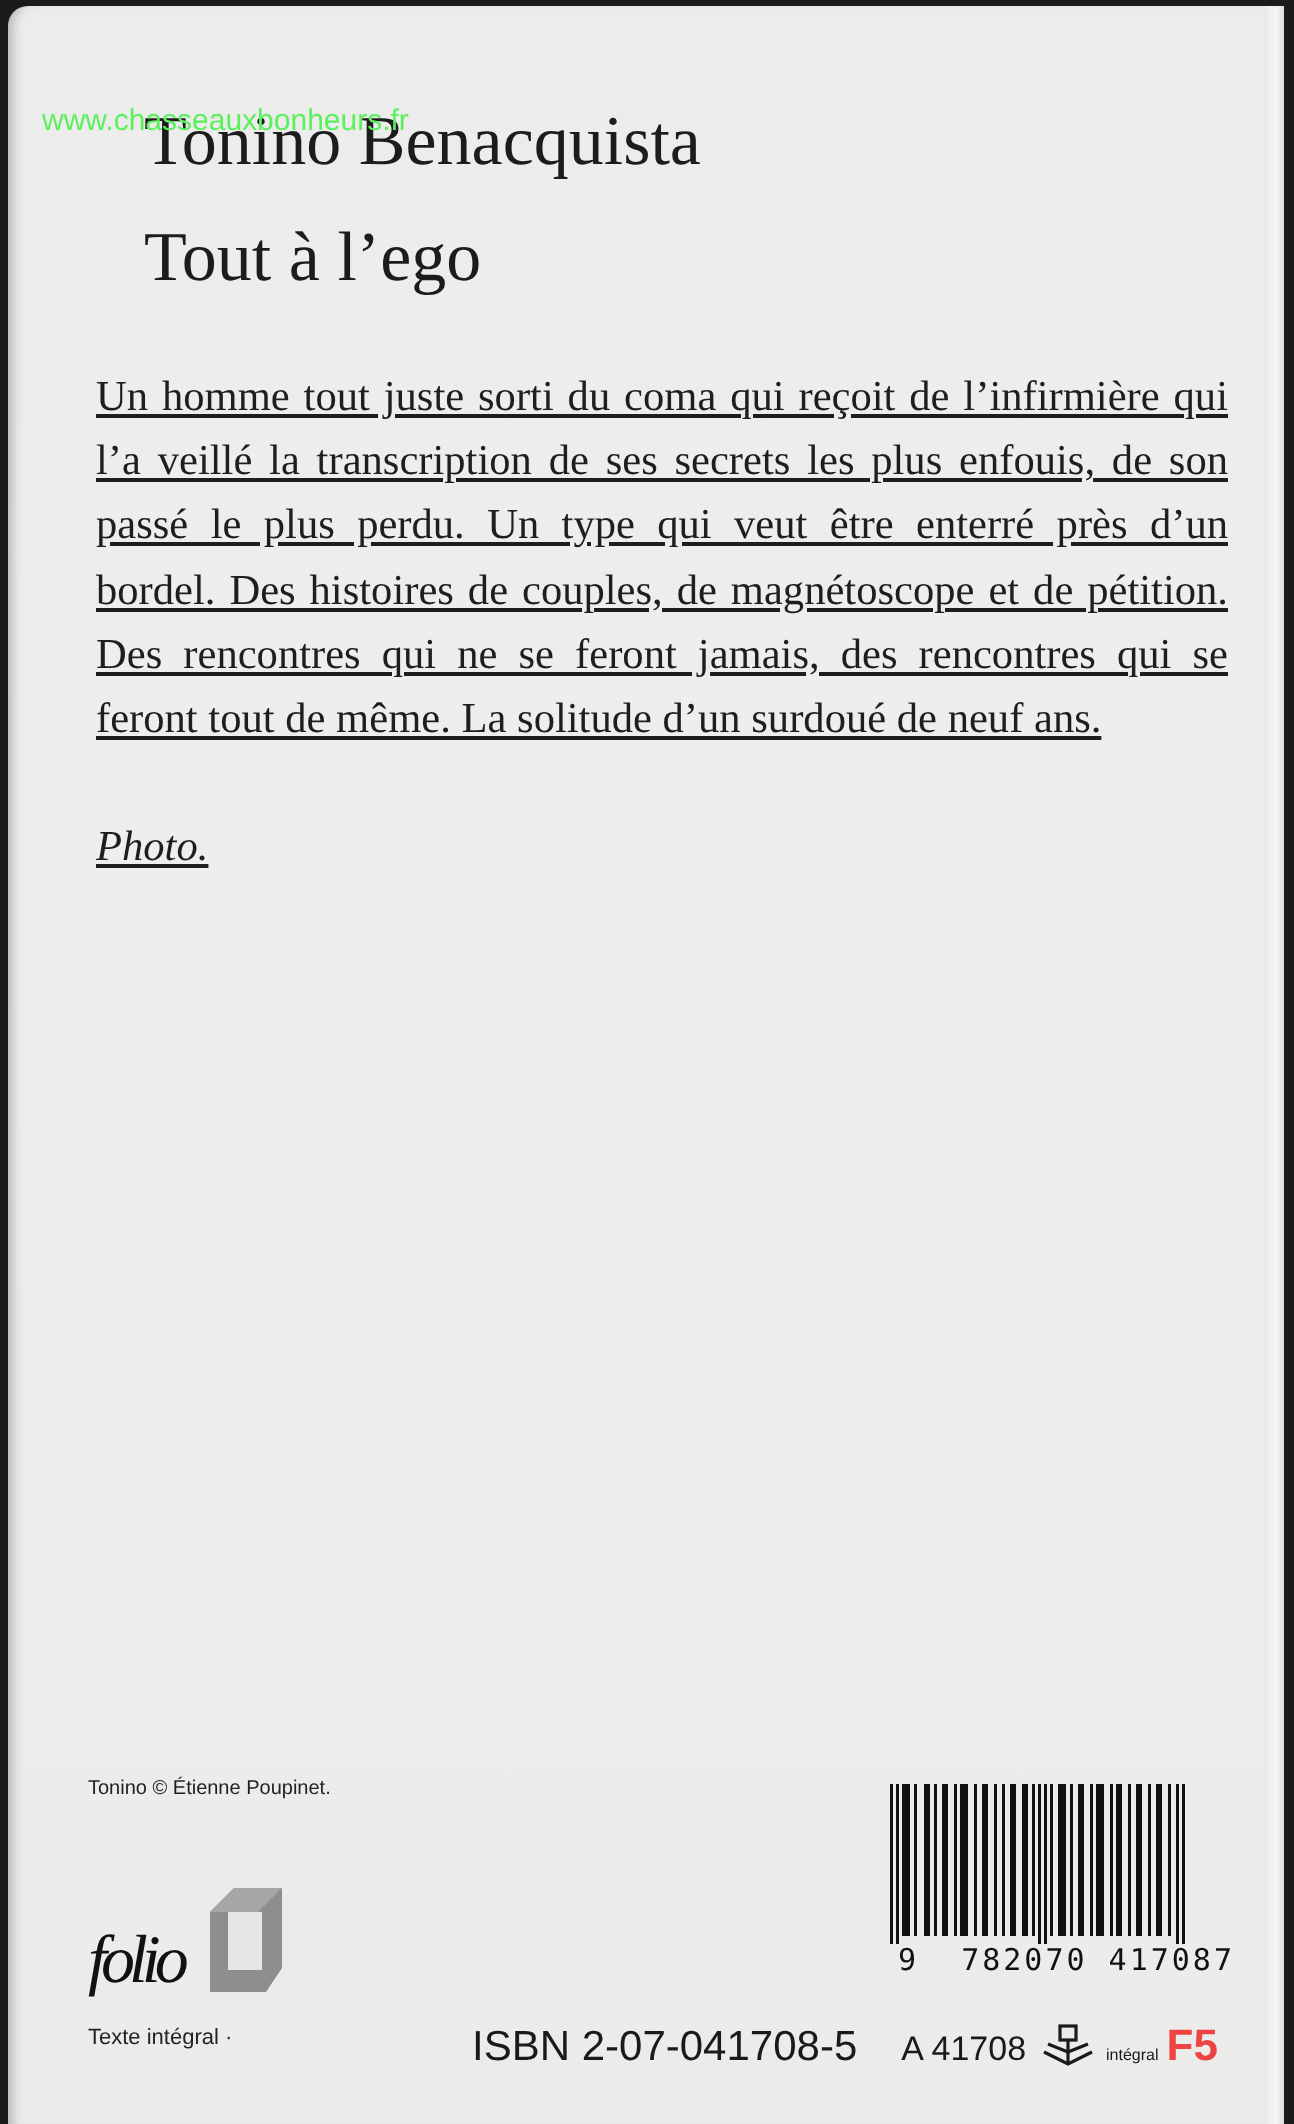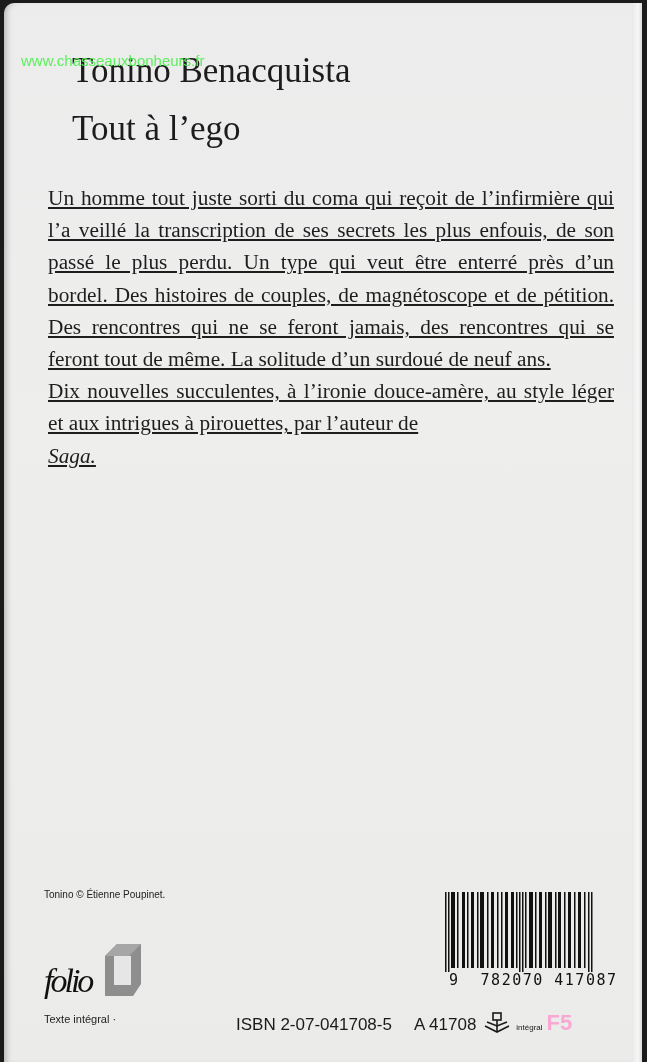--- a/index.html
+++ b/index.html
@@ -55,41 +55,41 @@
     .barcode { position: absolute; left: 445px; top: 892px; }
     .barcode-digits {
       position: absolute; left: 449px; top: 971px;
       font-family: "DejaVu Sans Mono", monospace; font-size: 15px; color: #111;
       letter-spacing: 1.5px;
     }
     .bottom-line {
       position: absolute; left: 236px; top: 1008px; display: flex; align-items: baseline;
       font-family: "Liberation Sans", sans-serif; color: #1a1a1a;
     }
-    .isbn { font-size: 17px; }
+    .isbn { font-size: 21px; }
     .code { font-size: 17px; margin-left: 22px; }
     .gallimard-icon { margin-left: 8px; position: relative; top: 4px; }
     .categorie { font-size: 8px; margin-left: 6px; }
-    .cat-val { font-size: 22px; font-weight: bold; color: #f9a8d4; margin-left: 4px; }
+    .cat-val { font-size: 22px; font-weight: bold; color: #ef4444; margin-left: 4px; }
   </style>
 </head>
 <body>
 
 <div class="cover">
   <div class="edge-right"></div>
 </div>
 
 <div class="watermark">www.chasseauxbonheurs.fr</div>
 
 <div class="author">Tonino Benacquista</div>
 <div class="title">Tout à l’ego</div>
 
 <div class="blurb">
   <p>Un homme tout juste sorti du coma qui reçoit de l’infirmière qui l’a veillé la transcription de ses secrets les plus enfouis, de son passé le plus perdu. Un type qui veut être enterré près d’un bordel. Des histoires de couples, de magnétoscope et de pétition. Des rencontres qui ne se feront jamais, des rencontres qui se feront tout de même. La solitude d’un surdoué de neuf ans.</p>
-  <p><span>Dix nouvelles succulentes, à l’ironie douce-amère, au style léger et aux intrigues à pirouettes, par l’auteur de</span><br><span class="italic">Saga.</span></p>
+  <p><br><span class="italic">Photo.</span></p>
 </div>
 
 <div class="photo-credit">Tonino © Étienne Poupinet.</div>
 
 <div class="folio-logo">
   <span class="folio-word">folio</span>
   <svg class="folio-mark" width="36" height="52" viewBox="0 0 36 52">
     <polygon points="12,0 36,0 36,40 28,52 0,52 0,12" fill="#8e8e8e"></polygon>
     <polygon points="12,0 36,0 24,12 0,12" fill="#a6a6a6"></polygon>
     <rect x="9" y="12" width="17" height="29" fill="#e6e6e6"></rect>

